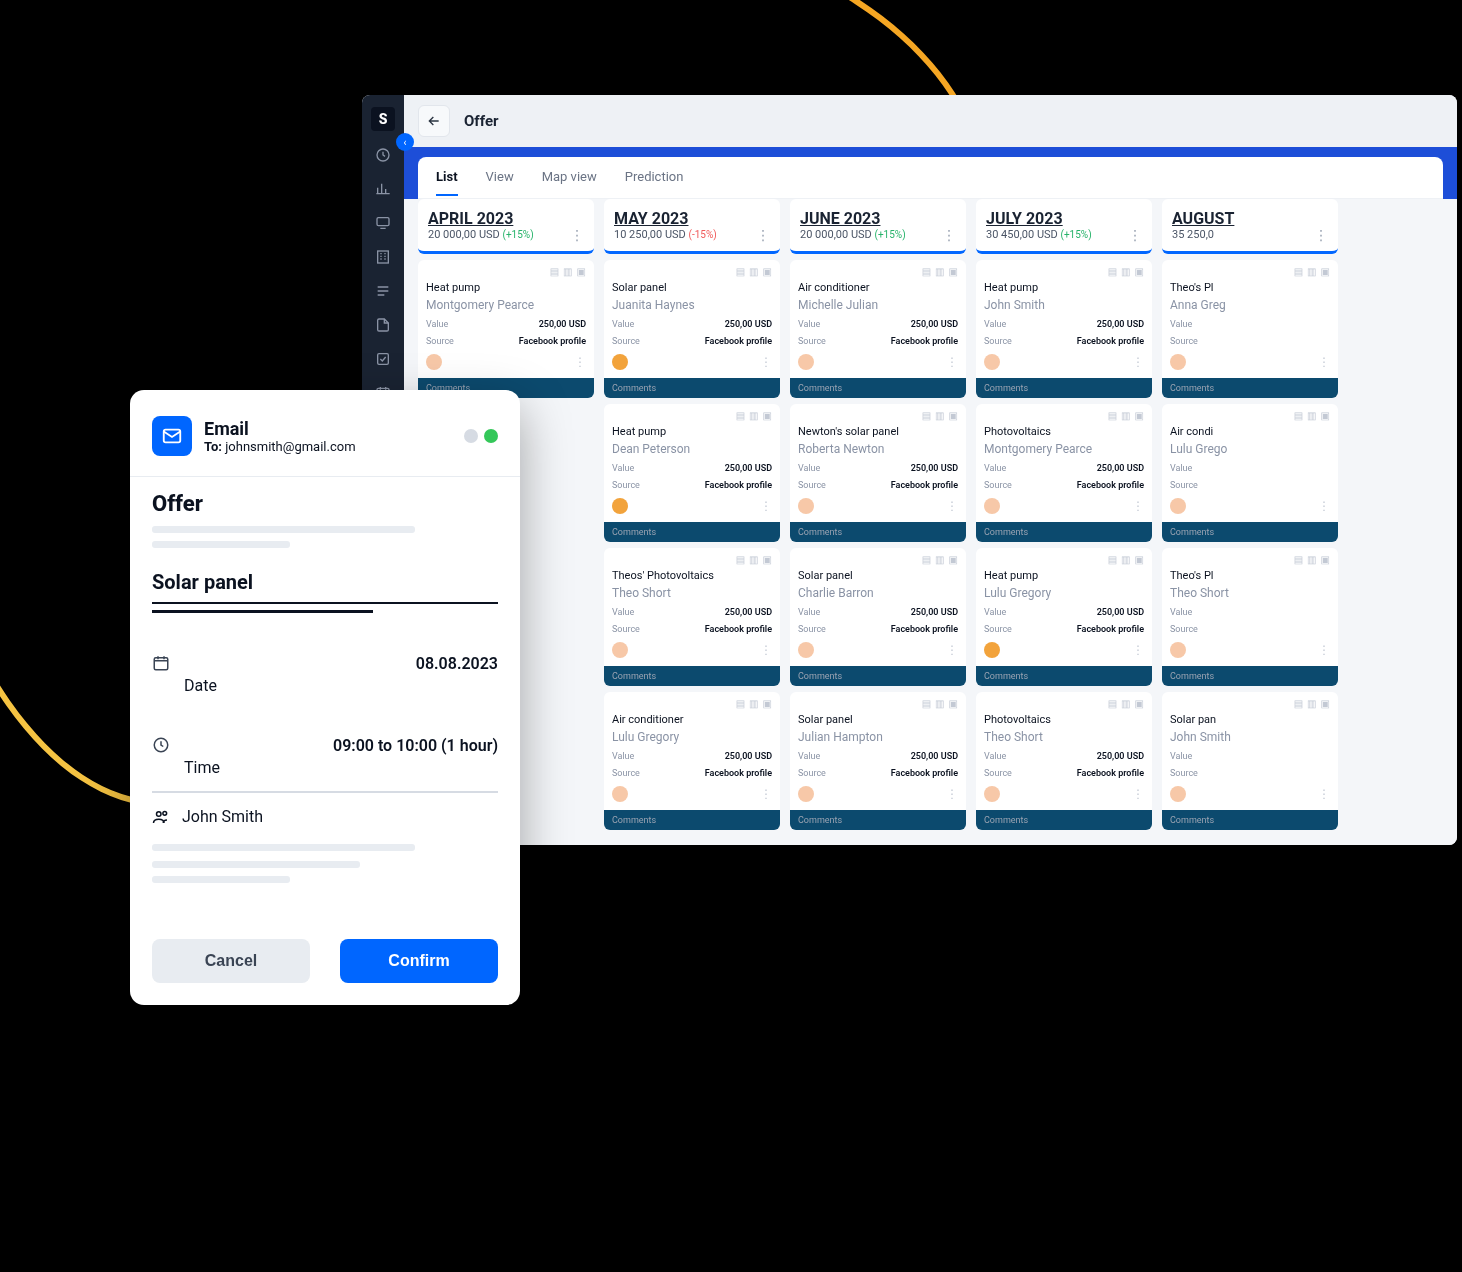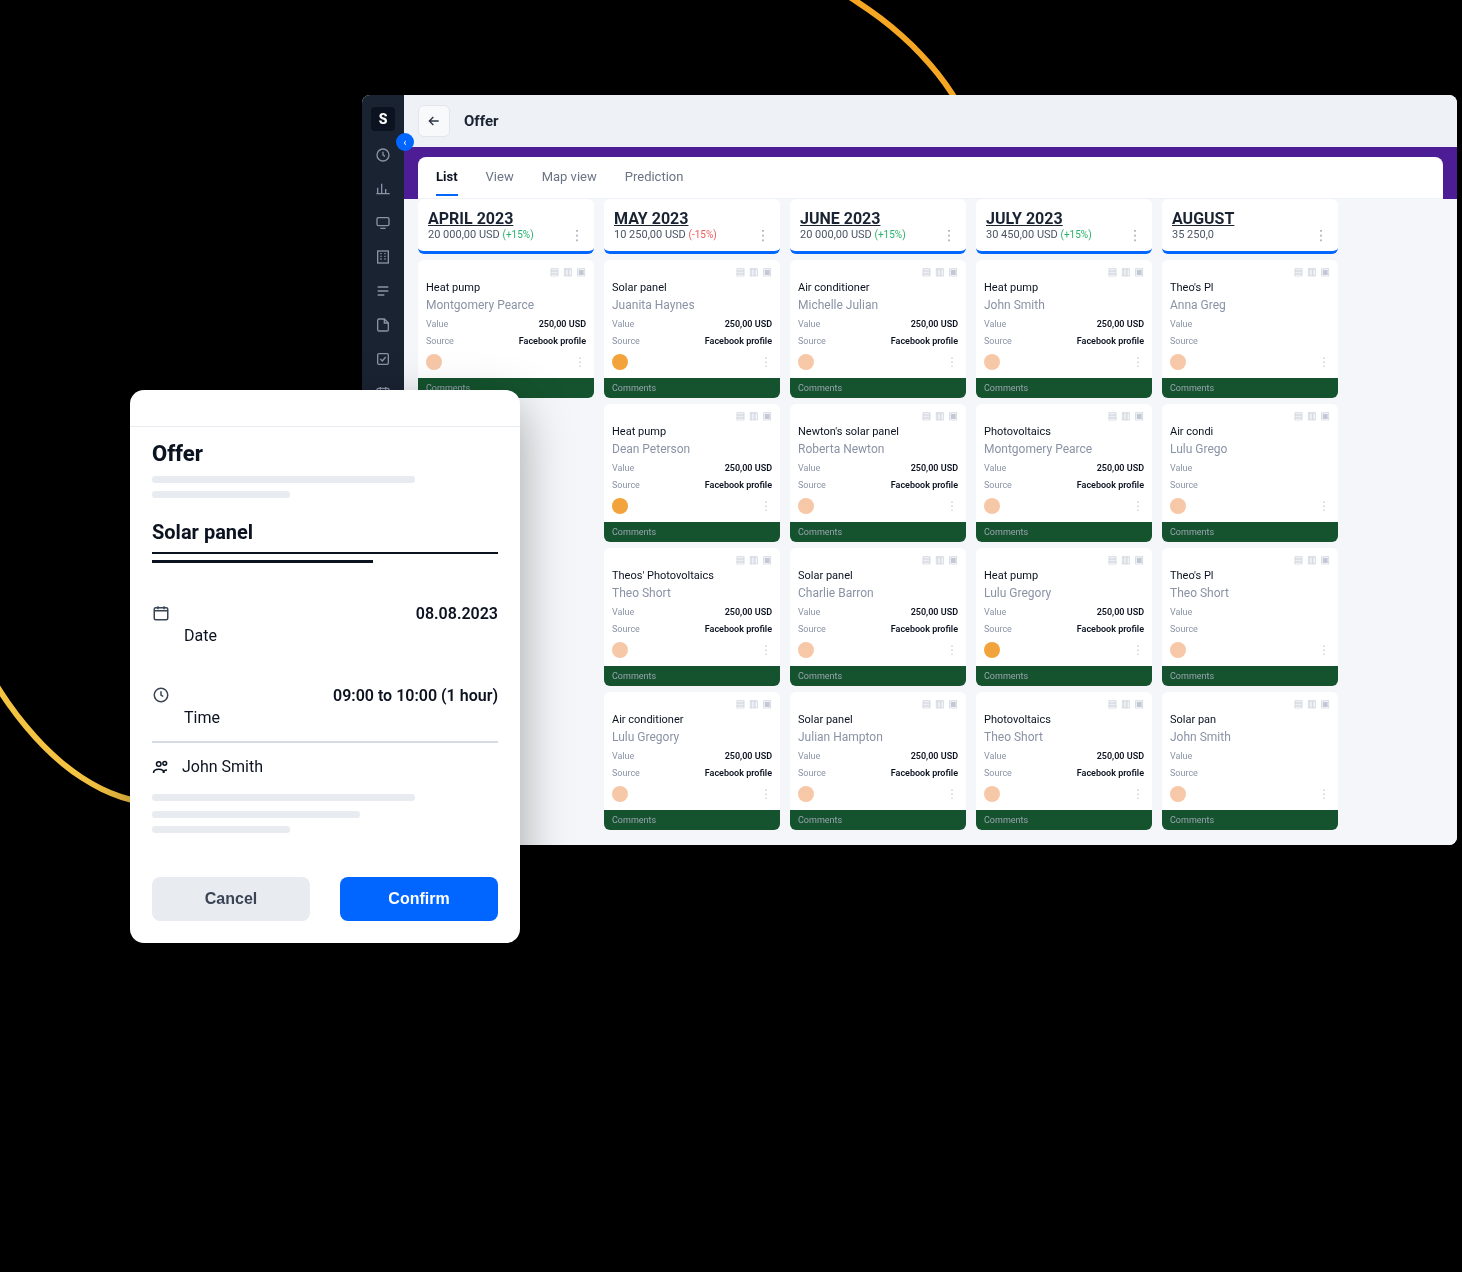--- a/index.html
+++ b/index.html
@@ -91,21 +91,21 @@
   .back-btn {
     width: 32px; height: 32px;
     background: #f7f9fb;
     border-radius: 6px;
     display: flex; align-items: center; justify-content: center;
     color: #2a3442;
     border: 1px solid #e2e6ec;
   }
   .header .title { font-weight: 700; font-size: 15px; color: #1a2332; }
 
-  .tabbar-wrap { background: #4c1d95; padding:10px 14px 0 14px;}
+  .tabbar-wrap { background: #1d4ed8; padding:10px 14px 0 14px;}
   .tabbar {
     height: 42px;
     background: #fff;
     display: flex; align-items: center; gap: 28px;
     padding: 0 18px;
     border-radius: 8px 8px 0 0;
     border-bottom: 1px solid #eef1f5;
   }
   .tab {
     font-size: 13px; color: #6b7485;
@@ -163,21 +163,21 @@
   .card .rowkv .k { color: #8a93a5;}
   .card .rowkv .v { color: #0b1220; font-weight: 600;}
   .card .avatarrow { display: flex; align-items: center; justify-content: space-between; margin-top: 4px;}
   .card .avatar {
     width: 16px; height: 16px; border-radius: 50%;
     display: inline-block;
   }
   .card .dots2 { color: #c3c9d4; font-size: 12px;}
   .card .comments {
     margin: 4px -8px 0 -8px;
-    background: #14532d;
+    background: #0c4a6e;
     padding: 5px 8px;
     font-size: 9px; color: #9aa3b2;
     border-radius: 0 0 6px 6px;
   }
 
   
   .popup {
     position: absolute;
     top: 390px; left: 130px;
     width: 390px;
@@ -216,21 +216,21 @@
   .popup .thick-rule { height: 3px; background: #0b1220; margin-top: 6px; width: 64%;}
 
   .info-row { display: flex; align-items: center; gap: 12px; font-size: 16px; color: #0b1220; margin-top: 18px;}
   .info-row .icon { width: 20px; color: #3a4454;}
   .info-row .label { flex: 0 0 60px; color: #0b1220; margin-top: 45px;}
   .info-row .val { flex: 1; text-align: right; font-weight: 600;}
 
   .popup .thin-rule { height: 2px; background: #d6dbe3; margin-top: 14px;}
   .popup .person-row { display: flex; align-items: center; gap: 12px; font-size: 16px; color: #0b1220; margin-top: 14px;}
 
-  .popup .btnrow { display: flex; gap: 30px; margin-top: 44px;}
+  .popup .btnrow { display: flex; gap: 30px; margin-top: 56px;}
   .btn {
     flex: 1;
     height: 44px;
     border-radius: 8px;
     font-size: 16px; font-weight: 700;
     display: flex; align-items: center; justify-content: center;
     cursor: pointer;
     border: none;
   }
   .btn.cancel { background: #e8ecf1; color: #3a4454;}
@@ -752,20 +752,37 @@
               </div>
               <div class="comments">Comments</div>
             </div>
           </div>
         </div>
     </div>
   </div>
 </div>
 
 <div class="popup">
+  <div class="popup-head">
+    <div class="mail-icon">
+      <svg width="22" height="22" viewBox="0 0 24 24" fill="none" stroke="currentColor" stroke-width="2">
+          <rect x="3" y="5" width="18" height="14" rx="2"></rect>
+          <path d="M3 7l9 6 9-6"></path>
+        </svg>
+    </div>
+    <div>
+      <div class="title">Email</div>
+      <div class="to"><b>To:</b> <span>johnsmith@gmail.com</span></div>
+    </div>
+    <div class="spacer"></div>
+    <div class="status-dots">
+      <span class="gray"></span>
+      <span class="green"></span>
+    </div>
+  </div>
 
   <div class="divider"></div>
 
   <h2 class="offer">Offer</h2>
   <div class="skeleton long"></div>
   <div class="skeleton med"></div>
 
   <div class="product">Solar panel</div>
   <div class="thick-rule"></div>
 

